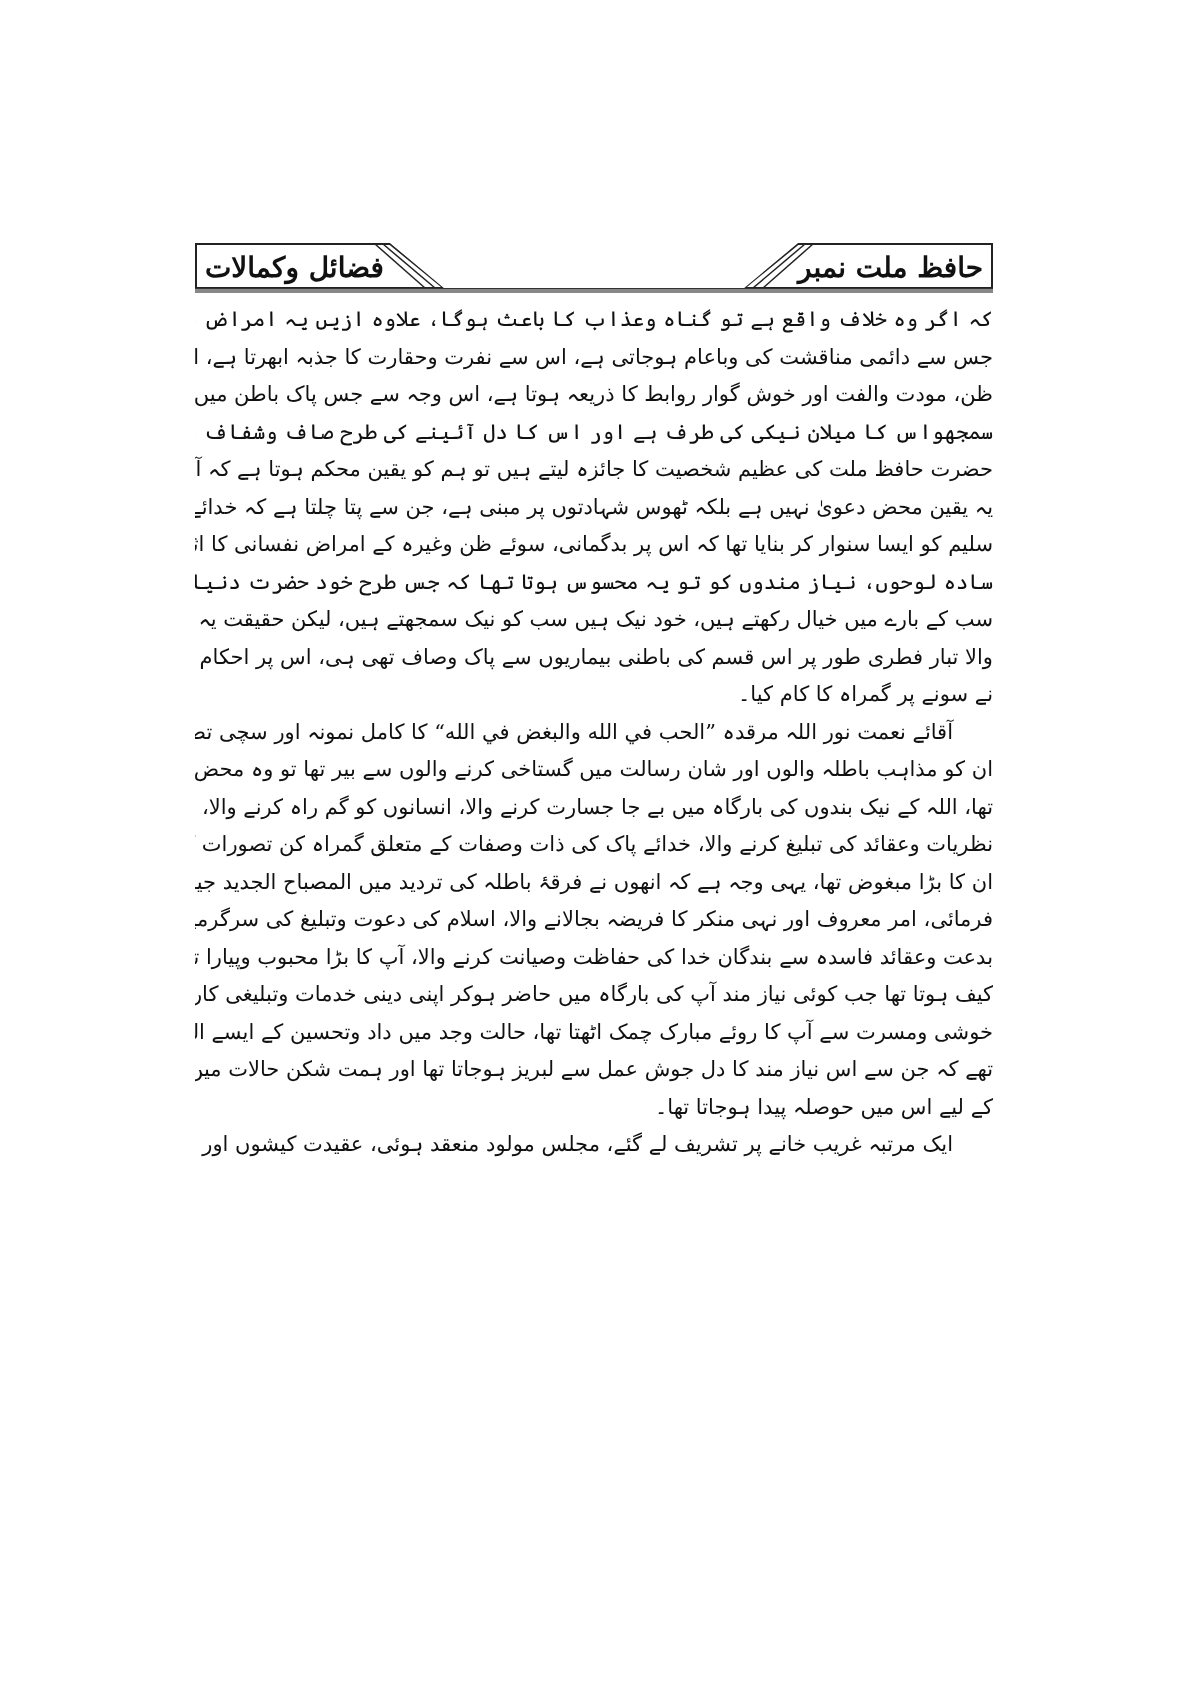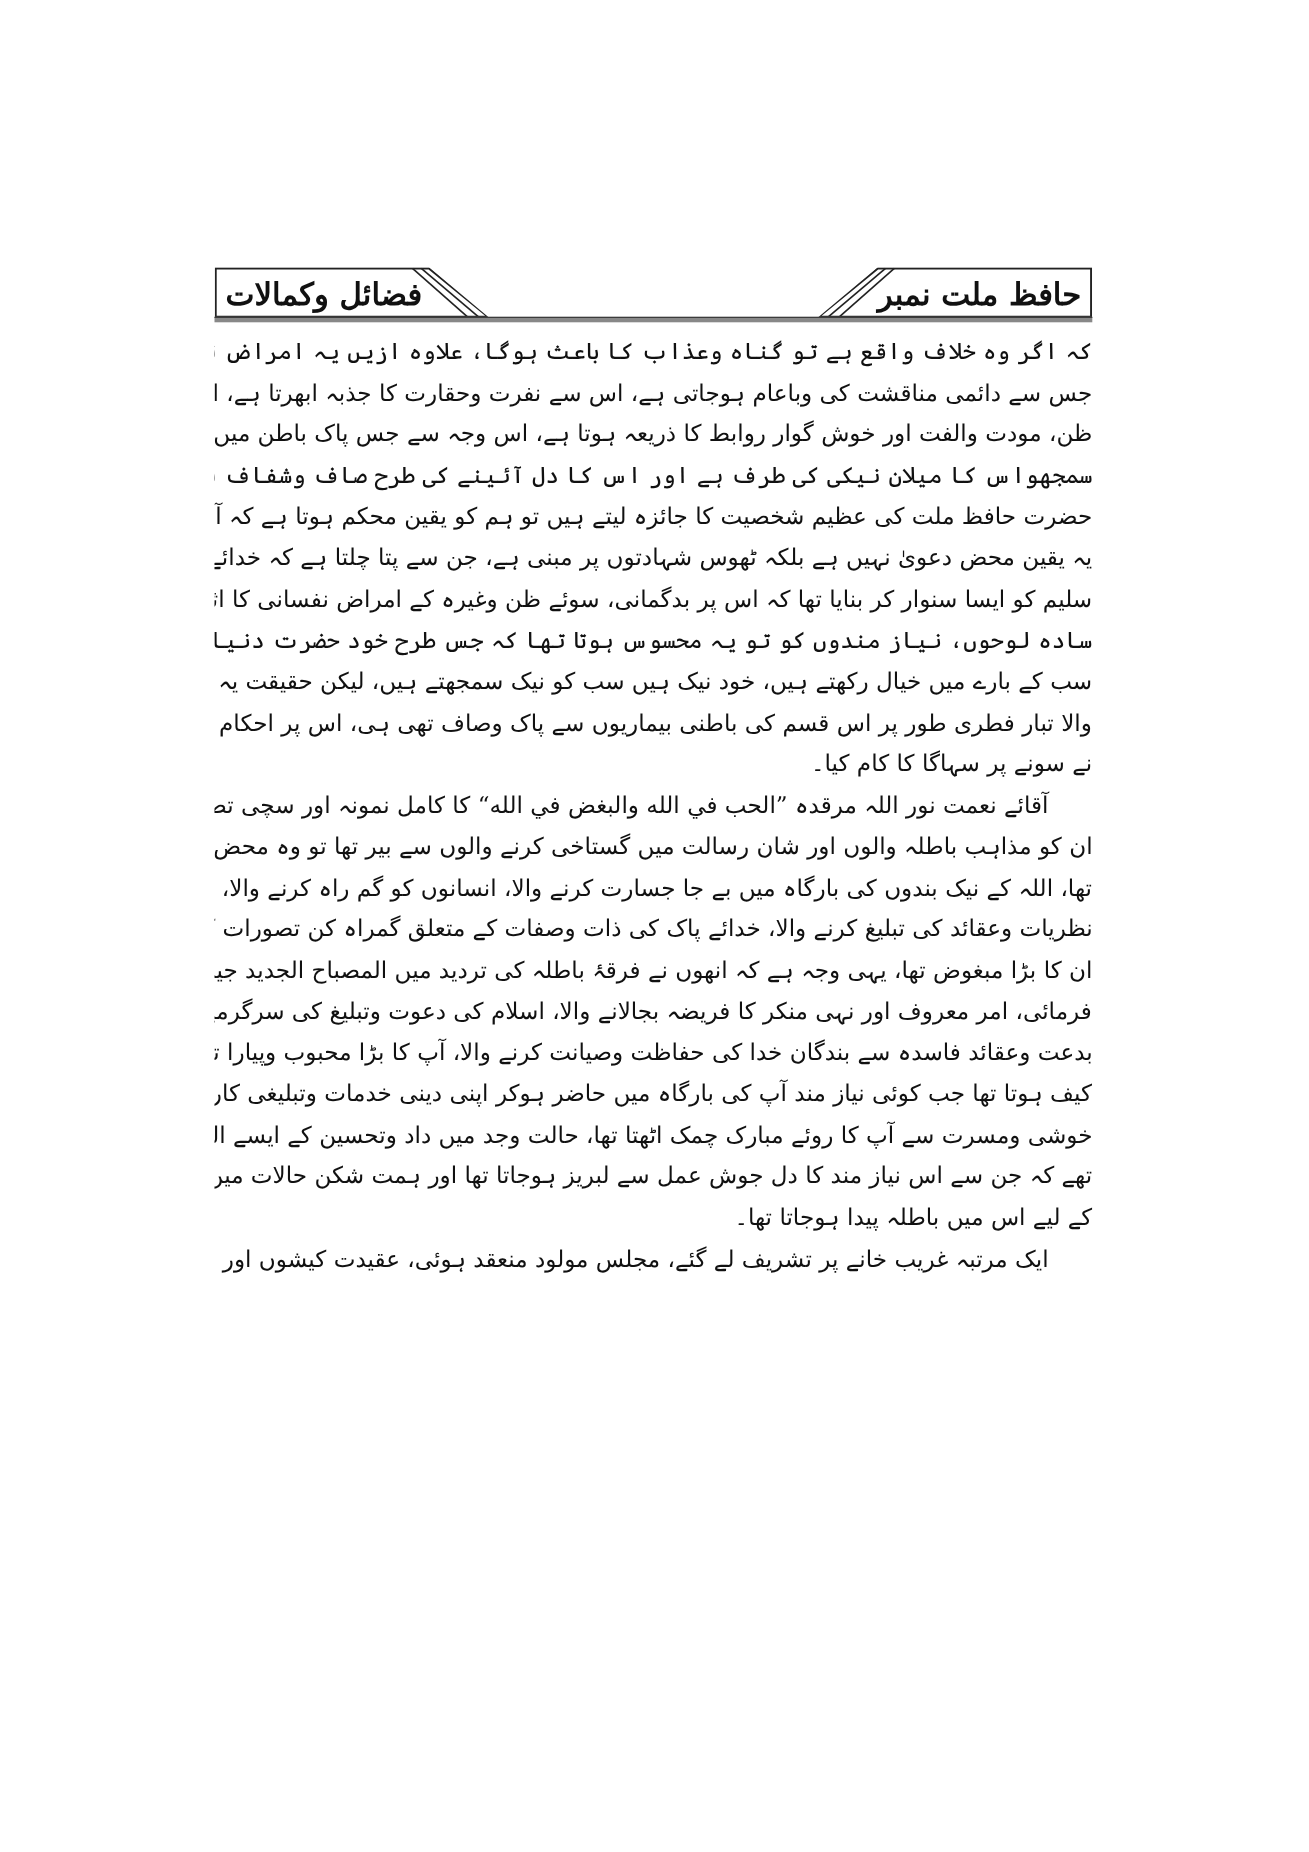--- a/index.html
+++ b/index.html
@@ -52,27 +52,27 @@
     <span class="line">کہ اگر وہ خلاف واقع ہے تو گناہ وعذاب کا باعث ہوگا، علاوہ ازیں یہ امراض نفسانی میں سے ایک ایسی بیماری ہے</span>
     <span class="line">جس سے دائمی مناقشت کی وباعام ہوجاتی ہے، اس سے نفرت وحقارت کا جذبہ ابھرتا ہے، اس کے برعکس حسن</span>
     <span class="line">ظن، مودت والفت اور خوش گوار روابط کا ذریعہ ہوتا ہے، اس وجہ سے جس پاک باطن میں یہ خوبی پائی جائے</span>
     <span class="line">سمجھواس کا میلان نیکی کی طرف ہے اور اس کا دل آئینے کی طرح صاف وشفاف ہے، اس اعتبار سے بھی جب ہم</span>
     <span class="line">حضرت حافظ ملت کی عظیم شخصیت کا جائزہ لیتے ہیں تو ہم کو یقین محکم ہوتا ہے کہ آپ کا آئینۂ قلب مجلّٰی ومصفّٰی تھا،</span>
     <span class="line">یہ یقین محض دعویٰ نہیں ہے بلکہ ٹھوس شہادتوں پر مبنی ہے، جن سے پتا چلتا ہے کہ خدائے پاک نے آپ کی طبع</span>
     <span class="line">سلیم کو ایسا سنوار کر بنایا تھا کہ اس پر بدگمانی، سوئے ظن وغیرہ کے امراض نفسانی کا اثر نہیں پڑسکتا تھا، بلکہ بعض</span>
     <span class="line">سادہ لوحوں، نیاز مندوں کو تو یہ محسوس ہوتا تھا کہ جس طرح خود حضرت دنیا کی آلائشوں سے ستھرے ہیں ایسا ہی</span>
     <span class="line">سب کے بارے میں خیال رکھتے ہیں، خود نیک ہیں سب کو نیک سمجھتے ہیں، لیکن حقیقت یہ ہے کہ آپ کی ذات</span>
     <span class="line">والا تبار فطری طور پر اس قسم کی باطنی بیماریوں سے پاک وصاف تھی ہی، اس پر احکام الٰہی کی بجاآوری کے جذبے</span>
-    <span class="line last">نے سونے پر سہاگا کا کام کیا۔</span>
+    <span class="line last">نے سونے پر گمراہ کا کام کیا۔</span>
     <span class="line indent">آقائے نعمت نور اللہ مرقدہ ”الحب في الله والبغض في الله“ کا کامل نمونہ اور سچی تصویر تھے،</span>
     <span class="line">ان کو مذاہب باطلہ والوں اور شان رسالت میں گستاخی کرنے والوں سے بیر تھا تو وہ محض خوش نودیِ الٰہ کے لیے</span>
     <span class="line">تھا، اللہ کے نیک بندوں کی بارگاہ میں بے جا جسارت کرنے والا، انسانوں کو گم راہ کرنے والا، مسلمانوں میں غلط</span>
     <span class="line">نظریات وعقائد کی تبلیغ کرنے والا، خدائے پاک کی ذات وصفات کے متعلق گمراہ کن تصورات کا پرچار کرنے والا</span>
     <span class="line">ان کا بڑا مبغوض تھا، یہی وجہ ہے کہ انھوں نے فرقۂ باطلہ کی تردید میں المصباح الجدید جیسی لاجواب کتاب تحریر</span>
     <span class="line">فرمائی، امر معروف اور نہی منکر کا فریضہ بجالانے والا، اسلام کی دعوت وتبلیغ کی سرگرمیوں میں حصہ لینے والا،</span>
     <span class="line">بدعت وعقائد فاسدہ سے بندگان خدا کی حفاظت وصیانت کرنے والا، آپ کا بڑا محبوب وپیارا تھا، وہ منظر بڑا پر</span>
     <span class="line">کیف ہوتا تھا جب کوئی نیاز مند آپ کی بارگاہ میں حاضر ہوکر اپنی دینی خدمات وتبلیغی کارناموں کو بیان کرتا تھا اور</span>
     <span class="line">خوشی ومسرت سے آپ کا روئے مبارک چمک اٹھتا تھا، حالت وجد میں داد وتحسین کے ایسے الفاظ ارشاد فرماتے</span>
     <span class="line">تھے کہ جن سے اس نیاز مند کا دل جوش عمل سے لبریز ہوجاتا تھا اور ہمت شکن حالات میں بھی دین کے کاموں</span>
-    <span class="line last">کے لیے اس میں باطلہ پیدا ہوجاتا تھا۔</span>
+    <span class="line last">کے لیے اس میں حوصلہ پیدا ہوجاتا تھا۔</span>
     <span class="line indent">ایک مرتبہ غریب خانے پر تشریف لے گئے، مجلس مولود منعقد ہوئی، عقیدت کیشوں اور نیاز</span>
   </div>
 </div>
 
 </body></html>

